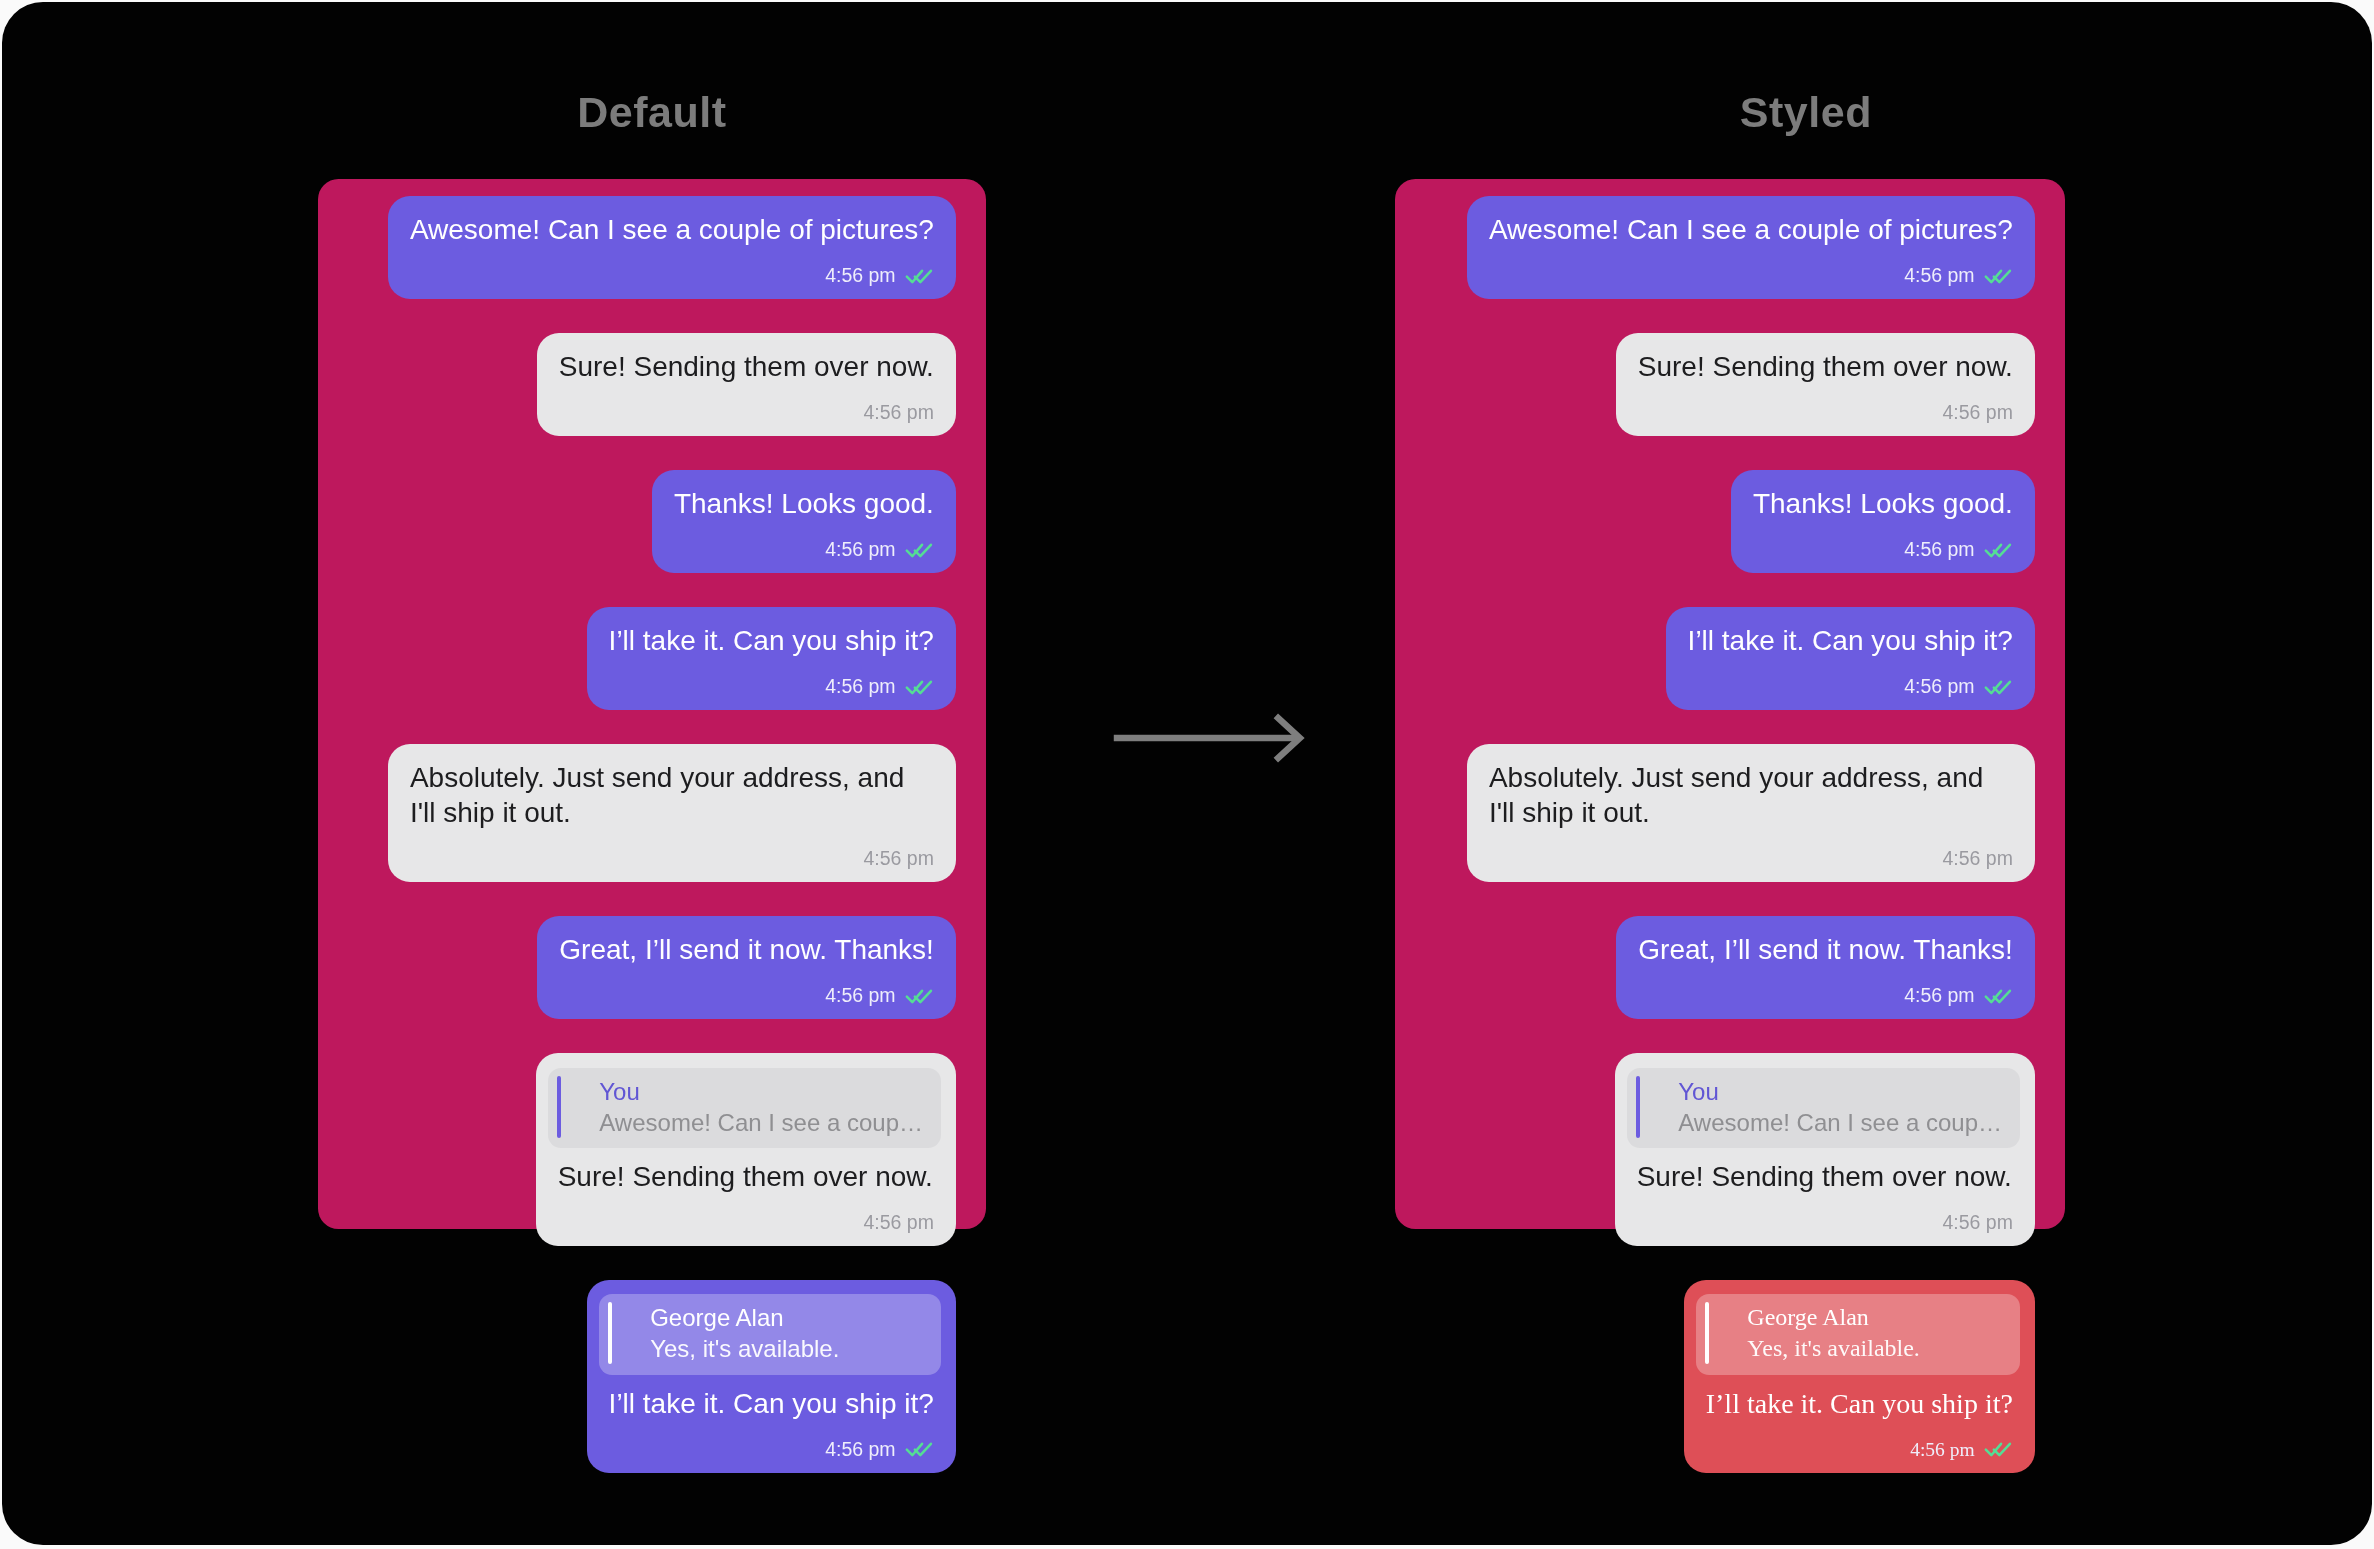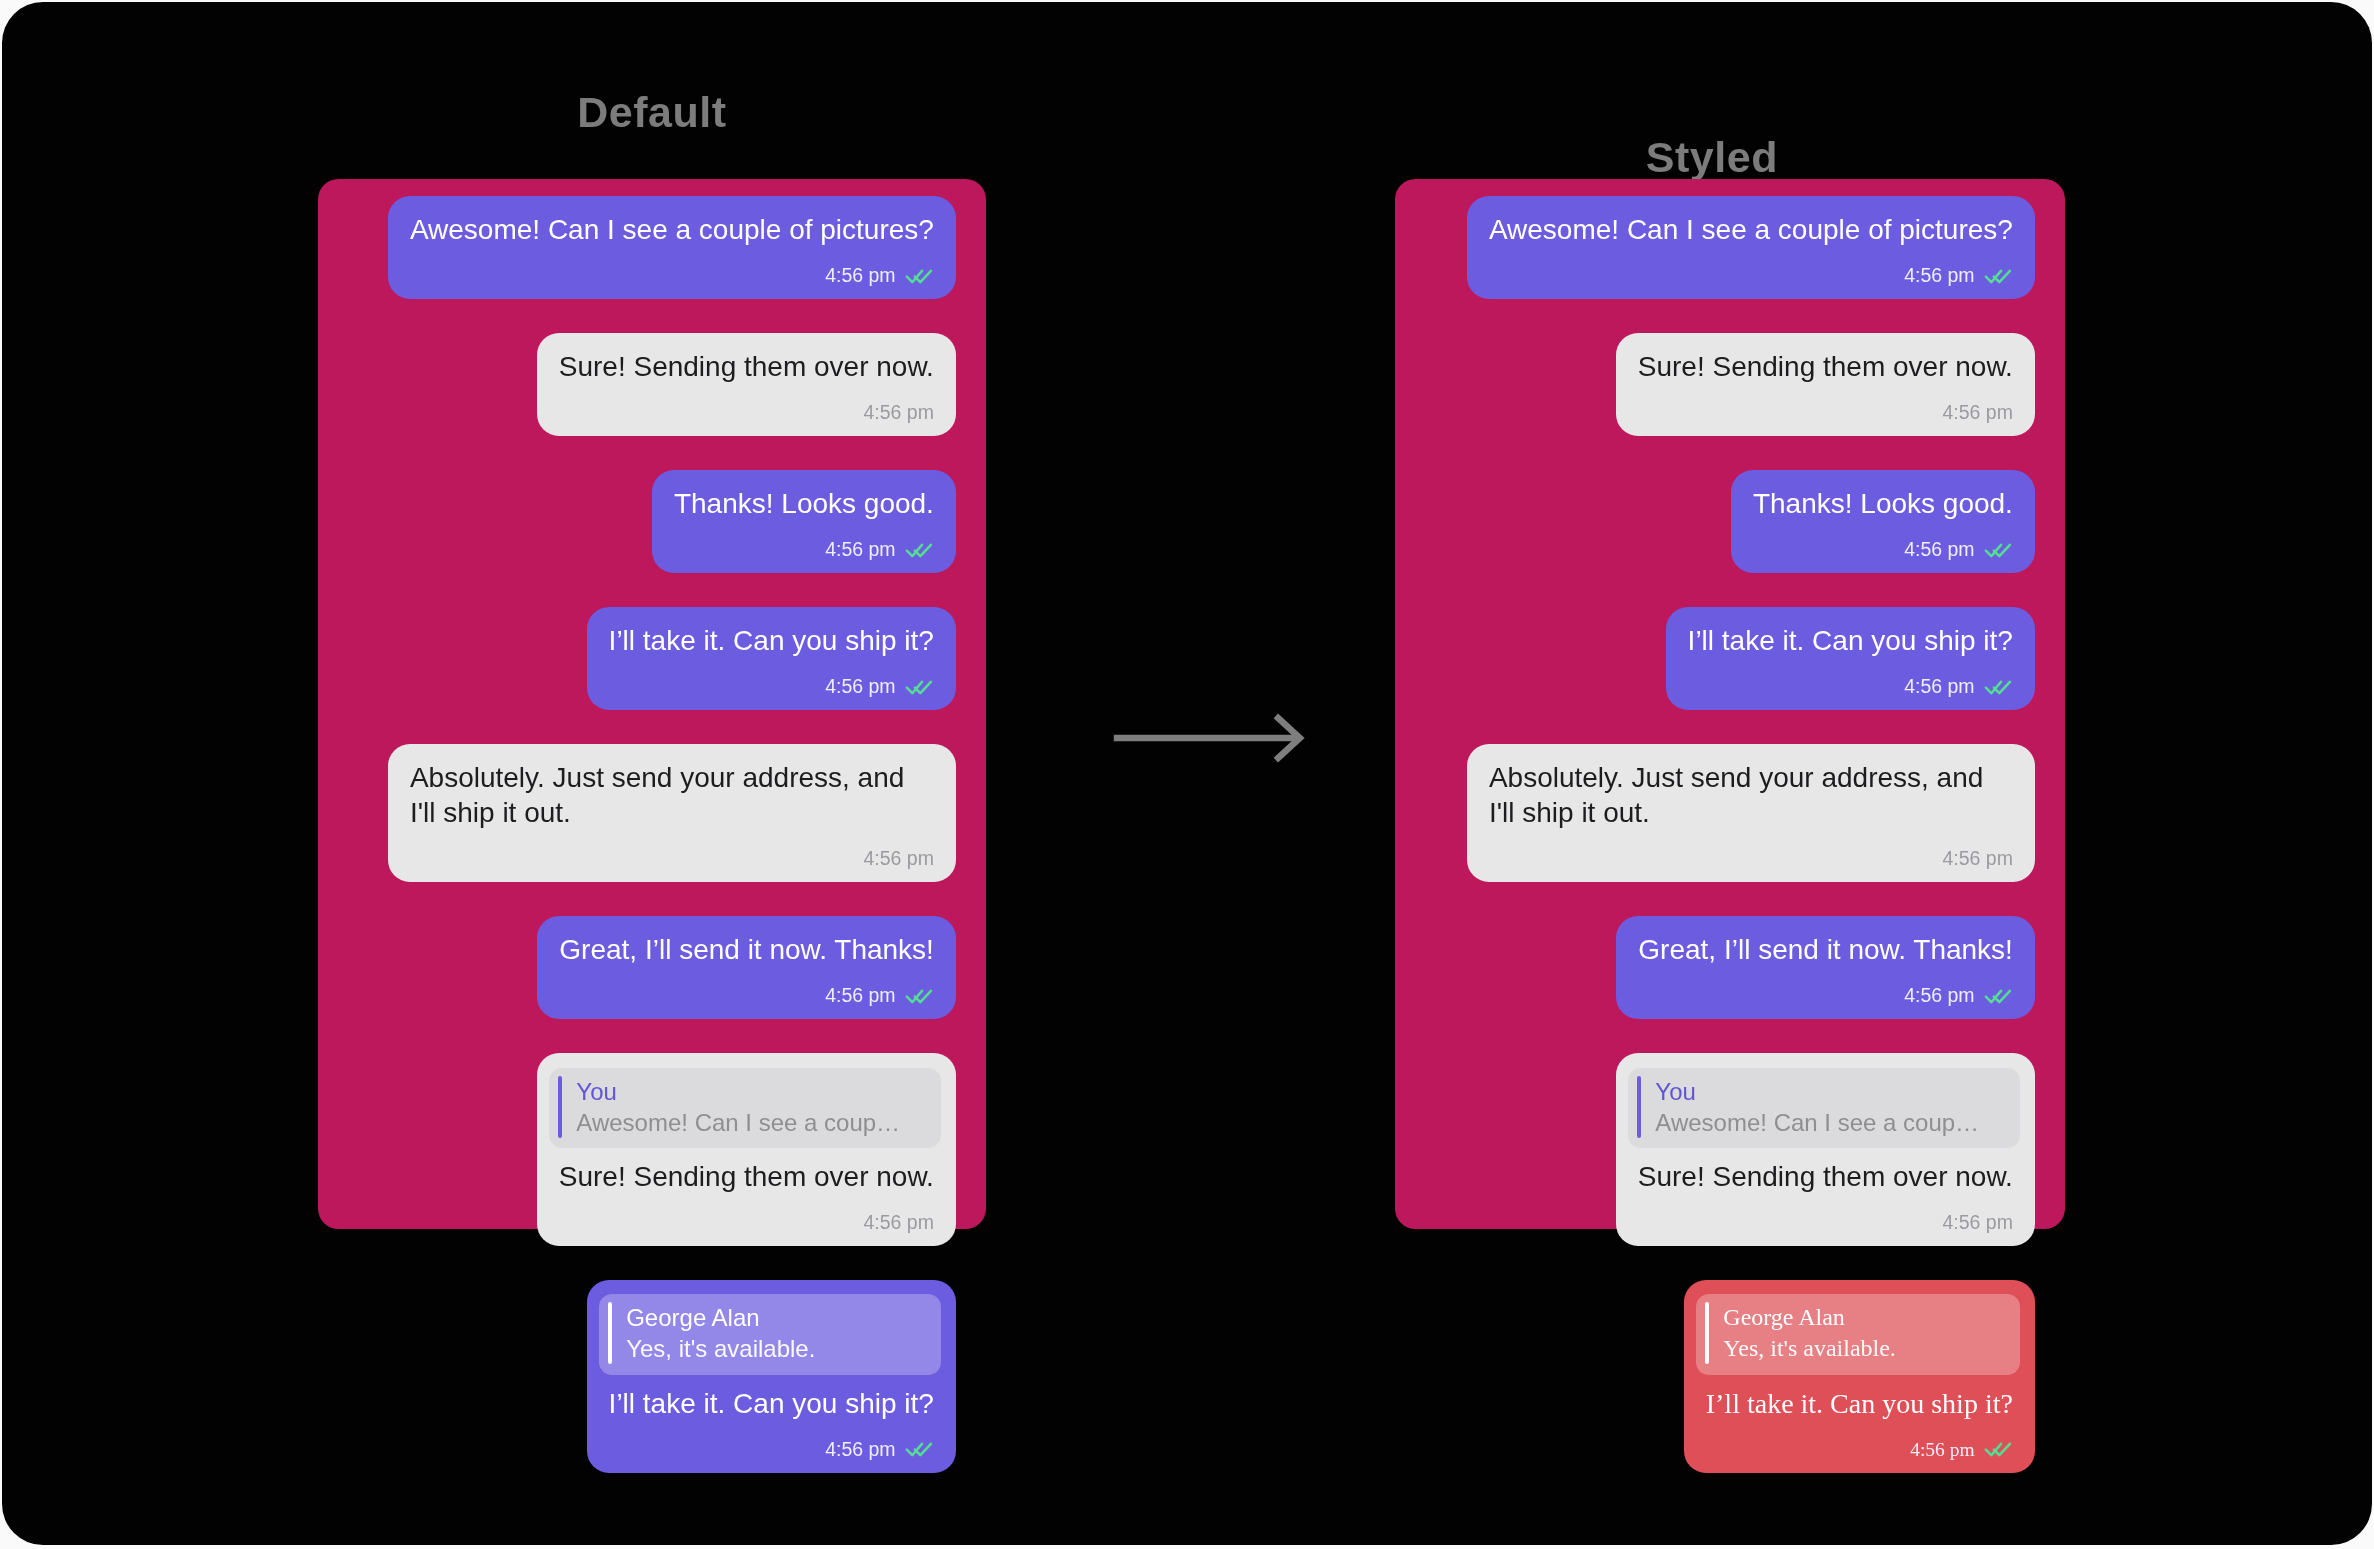--- a/index.html
+++ b/index.html
@@ -2,21 +2,21 @@
 <html style="font-size:15px"><head>
 <meta charset="utf-8">
 <style>
   html,body{margin:0;padding:0;background:#fafafa;width:2375px;height:1549px;overflow:hidden;
     font-family:"Liberation Sans","DejaVu Sans",sans-serif;}
   .canvas{position:absolute;left:1.9px;top:1.9px;right:1.9px;bottom:3.7px;background:#020202;border-radius:41px;}
 
   .col-title{position:absolute;top:83px;height:54px;line-height:54px;text-align:center;
     font-size:43px;font-weight:700;color:#7c7c7c;letter-spacing:0.5px;}
   #title-default{left:316px;width:668px;}
-  #title-styled{left:1375px;width:670px;margin-top:45px;}
+  #title-styled{left:1469px;width:670px;}
 
   .panel{position:absolute;top:177px;height:1050px;background:#be185d;border-radius:20.4px;
     box-sizing:border-box;padding:17.6px 30px 15px 29px;display:flex;flex-direction:column;gap:34px;}
   #panel-default{left:316px;width:668px;}
   #panel-styled{left:1393px;width:670px;}
 
   .msg{display:flex;}
   .msg.out{justify-content:flex-end;}
   .msg.in{justify-content:flex-end;}
 
@@ -26,21 +26,21 @@
 
   .msg-text{font-size:28px;line-height:35px;}
   .time-row{display:flex;justify-content:flex-end;align-items:center;gap:9.3px;margin-top:16px;height:25px;}
   .time{font-size:19.5px;line-height:25px;}
   .in  .time{color:#9a9aa0;}
   .out .time{color:#efeefb;}
   .check{width:29px;height:18.6px;flex:0 0 auto;}
   .check path{fill:none;stroke:#55dd95;stroke-width:3;stroke-linecap:round;stroke-linejoin:round;}
 
   .quote{display:flex;align-items:stretch;border-radius:13px;margin:-1.9px -7.4px 11px -9.3px;
-    padding:8.3px 15px 10.2px 8.3px;}
+    padding:8.3px 15px 10.2px 8.3px;gap:24px;}
   .in  .quote{background:#dbdbdd;}
   .out .quote{background:rgba(255,255,255,0.27);}
   .quote-bar{flex:0 0 4.6px;width:4.6px;border-radius:3.7px;margin-right:14px;}
   .in  .quote-bar{background:#6c5ce0;}
   .out .quote-bar{background:#ffffff;}
   .quote-body{min-width:0;}
   .quote-author{font-size:24px;line-height:31px;font-weight:500;}
   .in  .quote-author{color:#6156d4;}
   .out .quote-author{color:#ffffff;}
   .quote-text{font-size:24px;line-height:31px;white-space:nowrap;overflow:hidden;

